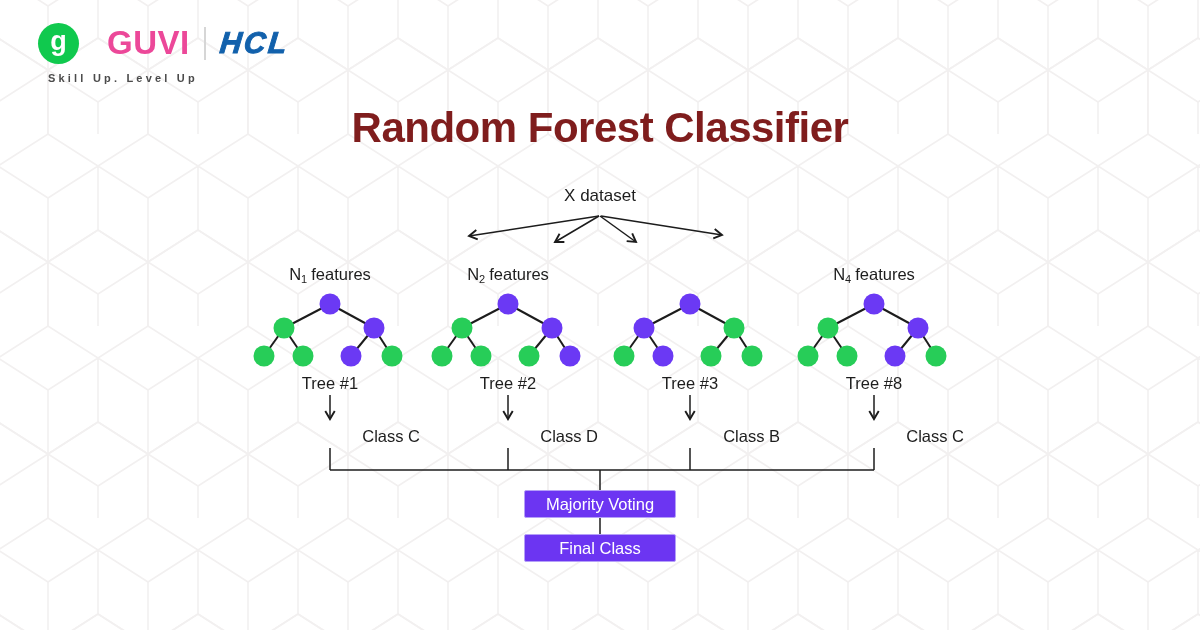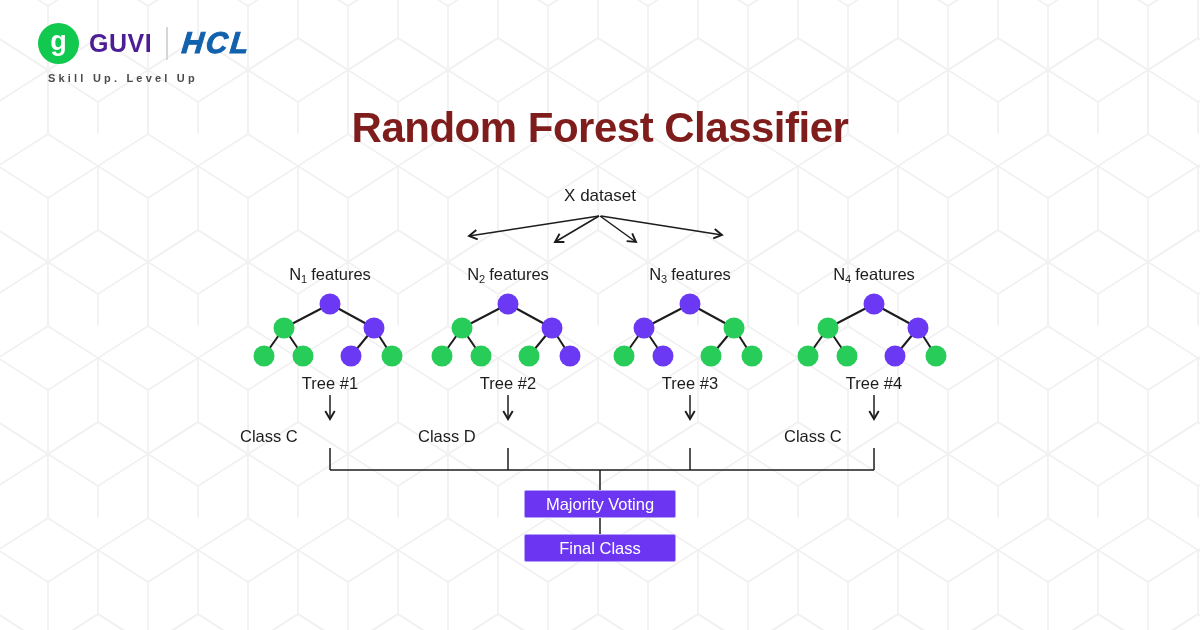--- a/index.html
+++ b/index.html
@@ -9,21 +9,21 @@
   .canvas { position:relative; width:1200px; height:630px; overflow:hidden; background:#fff; }
 
   svg.bg { position:absolute; left:0; top:0; }
   svg.overlay { position:absolute; left:0; top:0; pointer-events:none; }
 
   
   .logo-row { position:absolute; left:38px; top:21px; display:flex; align-items:center; height:44px; }
   .logo-mark { width:41px; height:41px; border-radius:50%; background:var(--guvi-green,#10C94E);
                color:#fff; display:flex; align-items:center; justify-content:center;
                font-size:27px; font-weight:bold; line-height:1; padding-bottom:3px; }
-  .guvi-text { margin-left:10px; font-size:25px; font-weight:bold; color:#4c1d95; letter-spacing:.5px; }
+  .guvi-text { margin-left:28px; font-size:33px; font-weight:bold; color:#ec4899; letter-spacing:.5px; }
   .logo-divider { width:2px; height:33px; background:#d6d6d6; margin:0 14px; }
   .hcl-text { font-size:30px; font-weight:bold; font-style:italic; color:var(--hcl-blue,#1261AC);
               letter-spacing:2.5px; transform:skewX(-6deg);
               -webkit-text-stroke:1px var(--hcl-blue,#1261AC); }
   .tagline { position:absolute; left:40px; top:72px; font-size:11px; font-weight:bold;
              letter-spacing:3.2px; color:#4b4b4b; white-space:nowrap;margin-left:8px; }
 
   .title { position:absolute; left:0; right:0; top:104px; text-align:center;
            font-size:42px; font-weight:bold; color:#7f1d1d; letter-spacing:-.5px; }
 
@@ -31,21 +31,21 @@
                    font-size:17px; color:#1d1d1d; }
 
   
   .col { position:absolute; top:0; width:180px; height:630px; }
   .features { position:absolute; top:265px; width:100%; text-align:center;
               font-size:16.5px; color:#1d1d1d; white-space:nowrap; }
   .features .sub { font-size:11px; position:relative; top:3px; }
   .features .rest { margin-left:4px; }
   svg.tree { position:absolute; top:290px; left:0; }
   .tree-label  { position:absolute; top:374px; width:100%; text-align:center; font-size:16.5px; color:#1d1d1d; }
-  .class-label { position:absolute; top:427px; width:100%; text-align:left; font-size:16.5px; color:#1d1d1d; }
+  .class-label { position:absolute; top:427px; width:100%; text-align:right; font-size:16.5px; color:#1d1d1d; }
 
   
   .vote-box { position:absolute; left:524px; width:152px; height:28px;
               background:var(--box-bg,#6C35F2); border:1.5px solid var(--box-border,#B5A0F8);
               color:var(--box-text,#fff); display:flex; align-items:center; justify-content:center;
               font-size:16.5px; border-radius:2px; }
   #majority-box { top:490px; }
   #final-box { top:534px; }
 
   .ln { stroke:var(--line,#1c1c1c); stroke-width:1.5; fill:none; }
@@ -152,39 +152,37 @@
         <circle cx="24" cy="66" r="10.5" fill="#27CD58"></circle>
         <circle cx="63" cy="66" r="10.5" fill="#27CD58"></circle>
         <circle cx="111" cy="66" r="10.5" fill="#27CD58"></circle>
         <circle cx="152" cy="66" r="10.5" fill="#6B39F4"></circle>
       </svg>
     <div class="tree-label">Tree #2</div>
     <div class="class-label">Class D</div>
   </div>
 
   <div class="col" style="left:600px">
-    <div class="features">
-      <span>N</span><span class="sub">3</span><span class="rest">features</span>
-    </div>
     <svg class="tree" width="180" height="80">
         <line x1="90" y1="14" x2="44" y2="38" stroke="#1C1C1C" stroke-width="2"></line>
         <line x1="90" y1="14" x2="134" y2="38" stroke="#1C1C1C" stroke-width="2"></line>
         <line x1="44" y1="38" x2="24" y2="66" stroke="#1C1C1C" stroke-width="2"></line>
         <line x1="44" y1="38" x2="63" y2="66" stroke="#1C1C1C" stroke-width="2"></line>
         <line x1="134" y1="38" x2="111" y2="66" stroke="#1C1C1C" stroke-width="2"></line>
         <line x1="134" y1="38" x2="152" y2="66" stroke="#1C1C1C" stroke-width="2"></line>
         <circle cx="90" cy="14" r="10.5" fill="#6B39F4"></circle>
         <circle cx="44" cy="38" r="10.5" fill="#6B39F4"></circle>
         <circle cx="134" cy="38" r="10.5" fill="#27CD58"></circle>
         <circle cx="24" cy="66" r="10.5" fill="#27CD58"></circle>
         <circle cx="63" cy="66" r="10.5" fill="#6B39F4"></circle>
         <circle cx="111" cy="66" r="10.5" fill="#27CD58"></circle>
         <circle cx="152" cy="66" r="10.5" fill="#27CD58"></circle>
       </svg>
     <div class="tree-label">Tree #3</div>
+    <div class="class-label">Class B</div>
   </div>
 
   <div class="col" style="left:784px">
     <div class="features">
       <span>N</span><span class="sub">4</span><span class="rest">features</span>
     </div>
     <svg class="tree" width="180" height="80">
         <line x1="90" y1="14" x2="44" y2="38" stroke="#1C1C1C" stroke-width="2"></line>
         <line x1="90" y1="14" x2="134" y2="38" stroke="#1C1C1C" stroke-width="2"></line>
         <line x1="44" y1="38" x2="24" y2="66" stroke="#1C1C1C" stroke-width="2"></line>
@@ -192,20 +190,20 @@
         <line x1="134" y1="38" x2="111" y2="66" stroke="#1C1C1C" stroke-width="2"></line>
         <line x1="134" y1="38" x2="152" y2="66" stroke="#1C1C1C" stroke-width="2"></line>
         <circle cx="90" cy="14" r="10.5" fill="#6B39F4"></circle>
         <circle cx="44" cy="38" r="10.5" fill="#27CD58"></circle>
         <circle cx="134" cy="38" r="10.5" fill="#6B39F4"></circle>
         <circle cx="24" cy="66" r="10.5" fill="#27CD58"></circle>
         <circle cx="63" cy="66" r="10.5" fill="#27CD58"></circle>
         <circle cx="111" cy="66" r="10.5" fill="#6B39F4"></circle>
         <circle cx="152" cy="66" r="10.5" fill="#27CD58"></circle>
       </svg>
-    <div class="tree-label">Tree #4</div>
+    <div class="tree-label">Tree #8</div>
     <div class="class-label">Class C</div>
   </div>
 
   <div class="vote-box" id="final-box">Final Class</div>
   <div class="vote-box" id="majority-box">Majority Voting</div>
 
 </div>
 
 </body></html>

